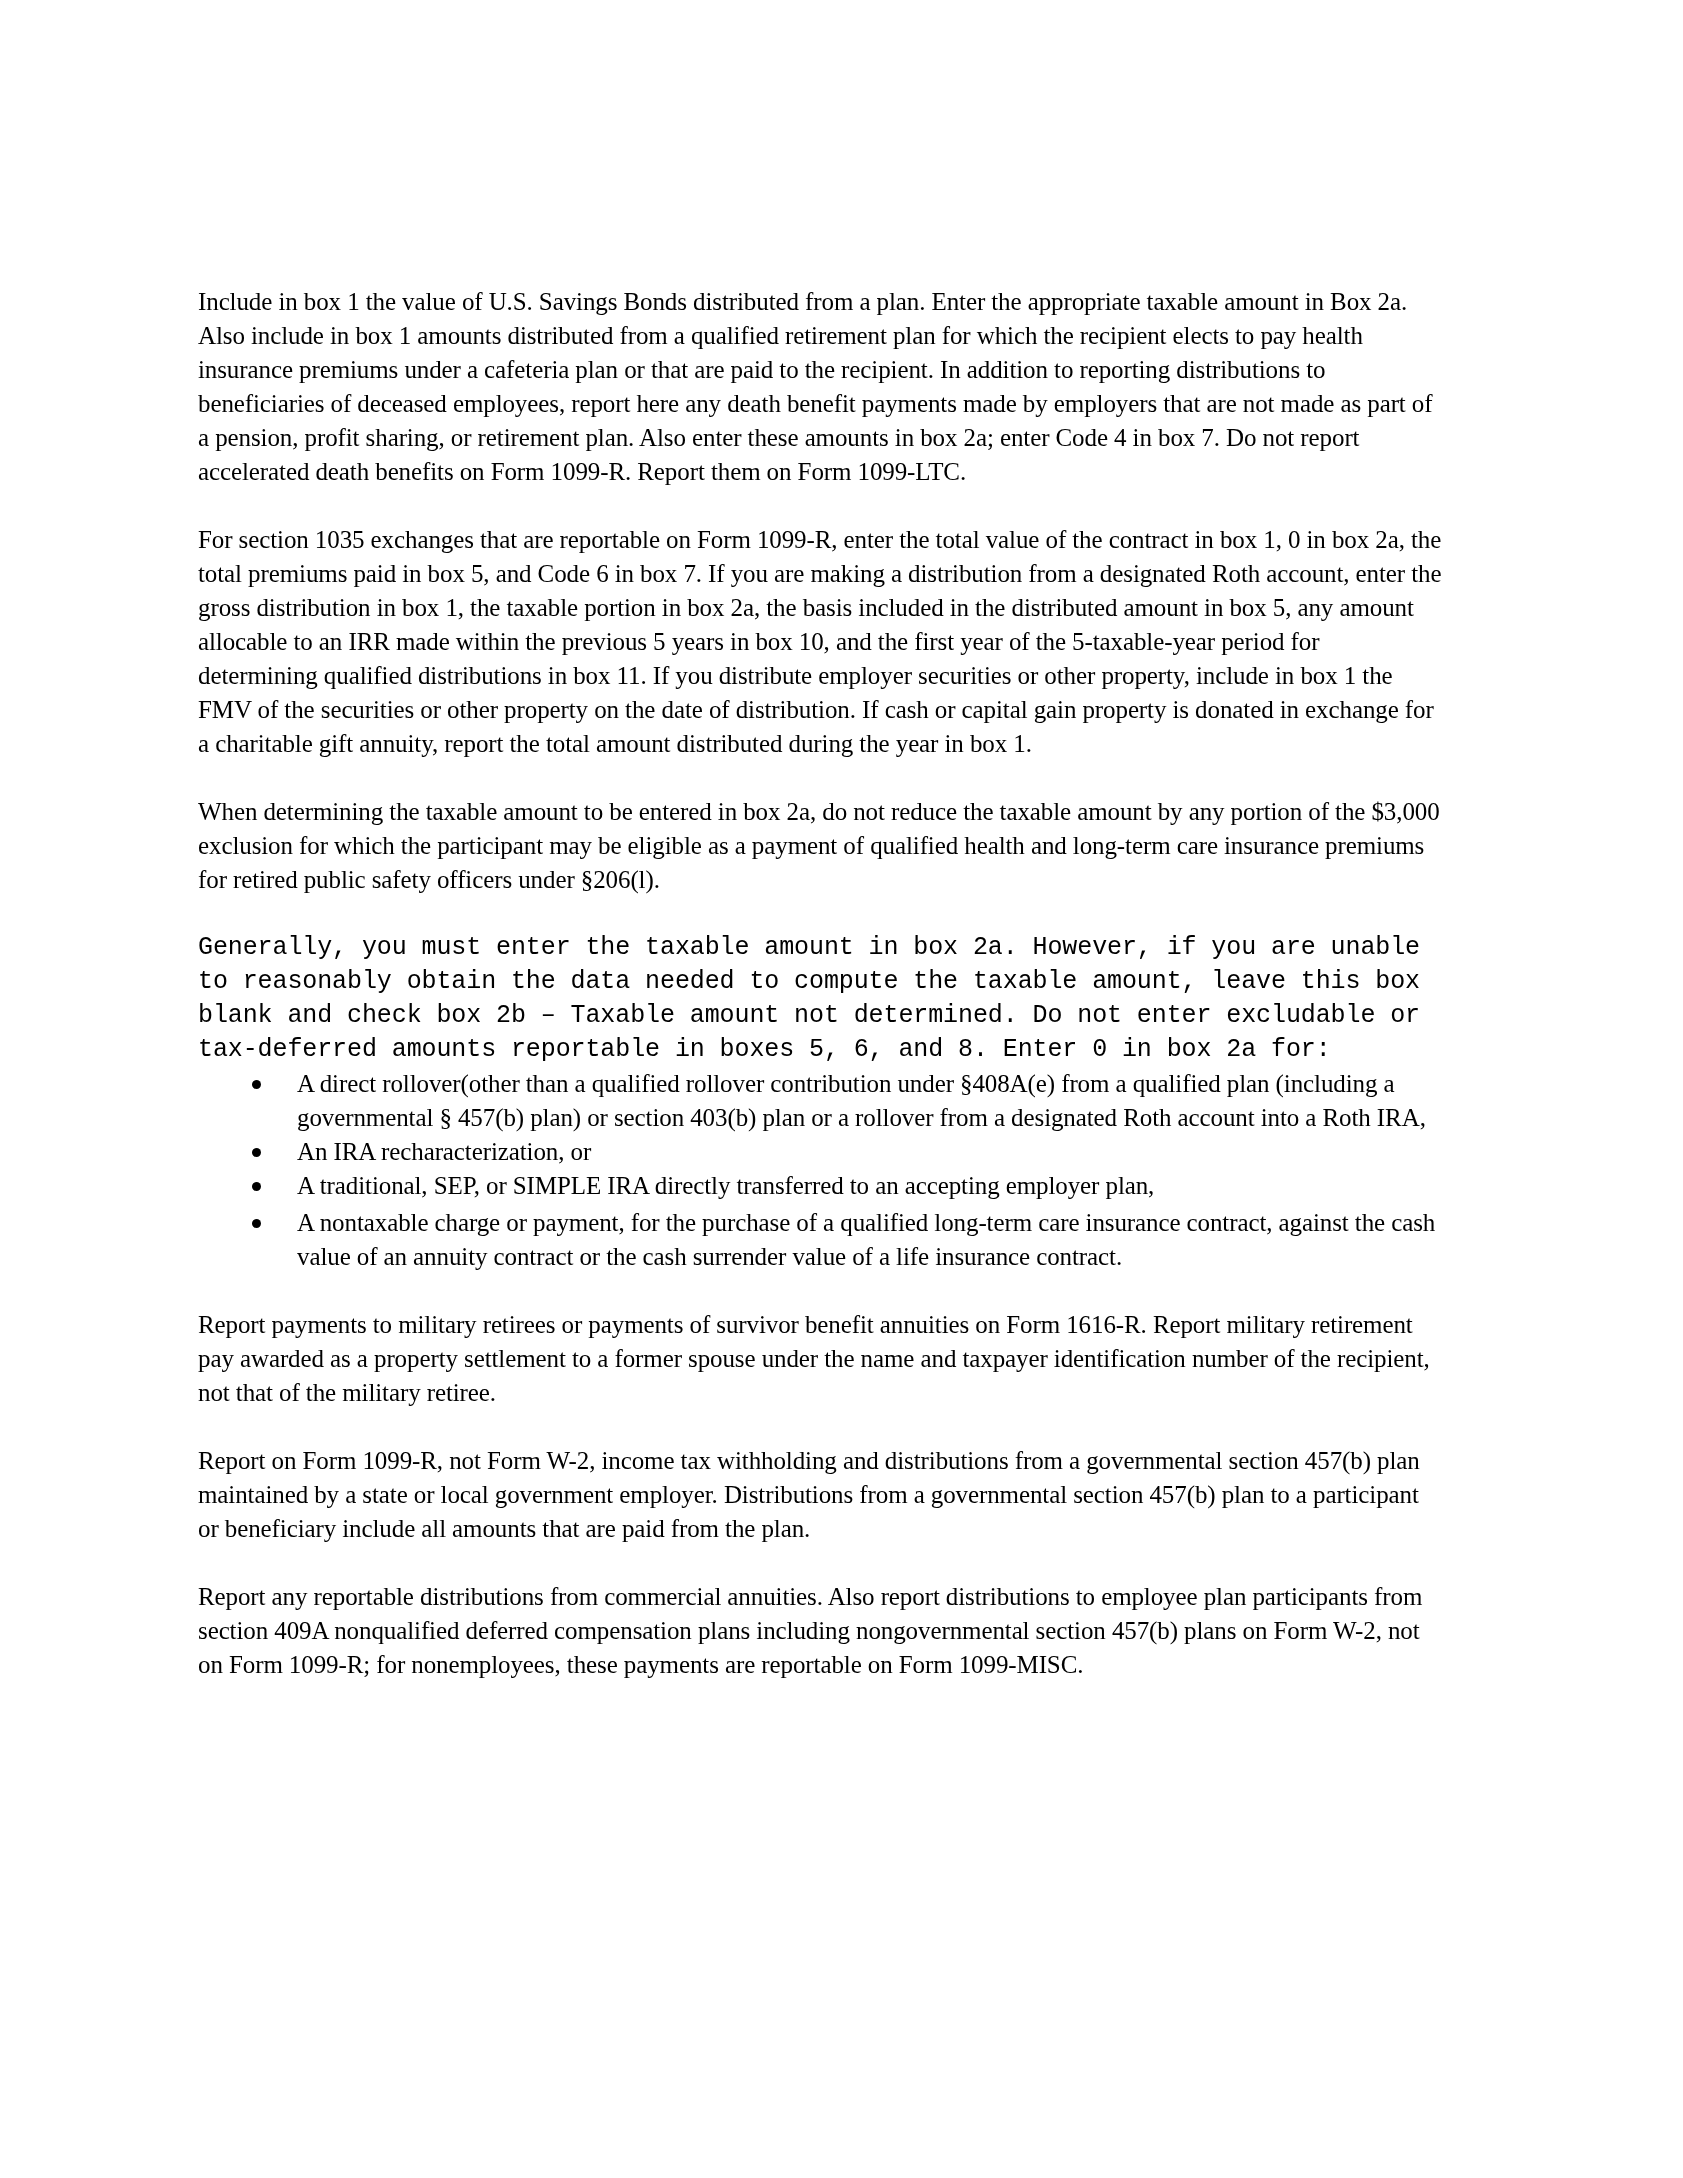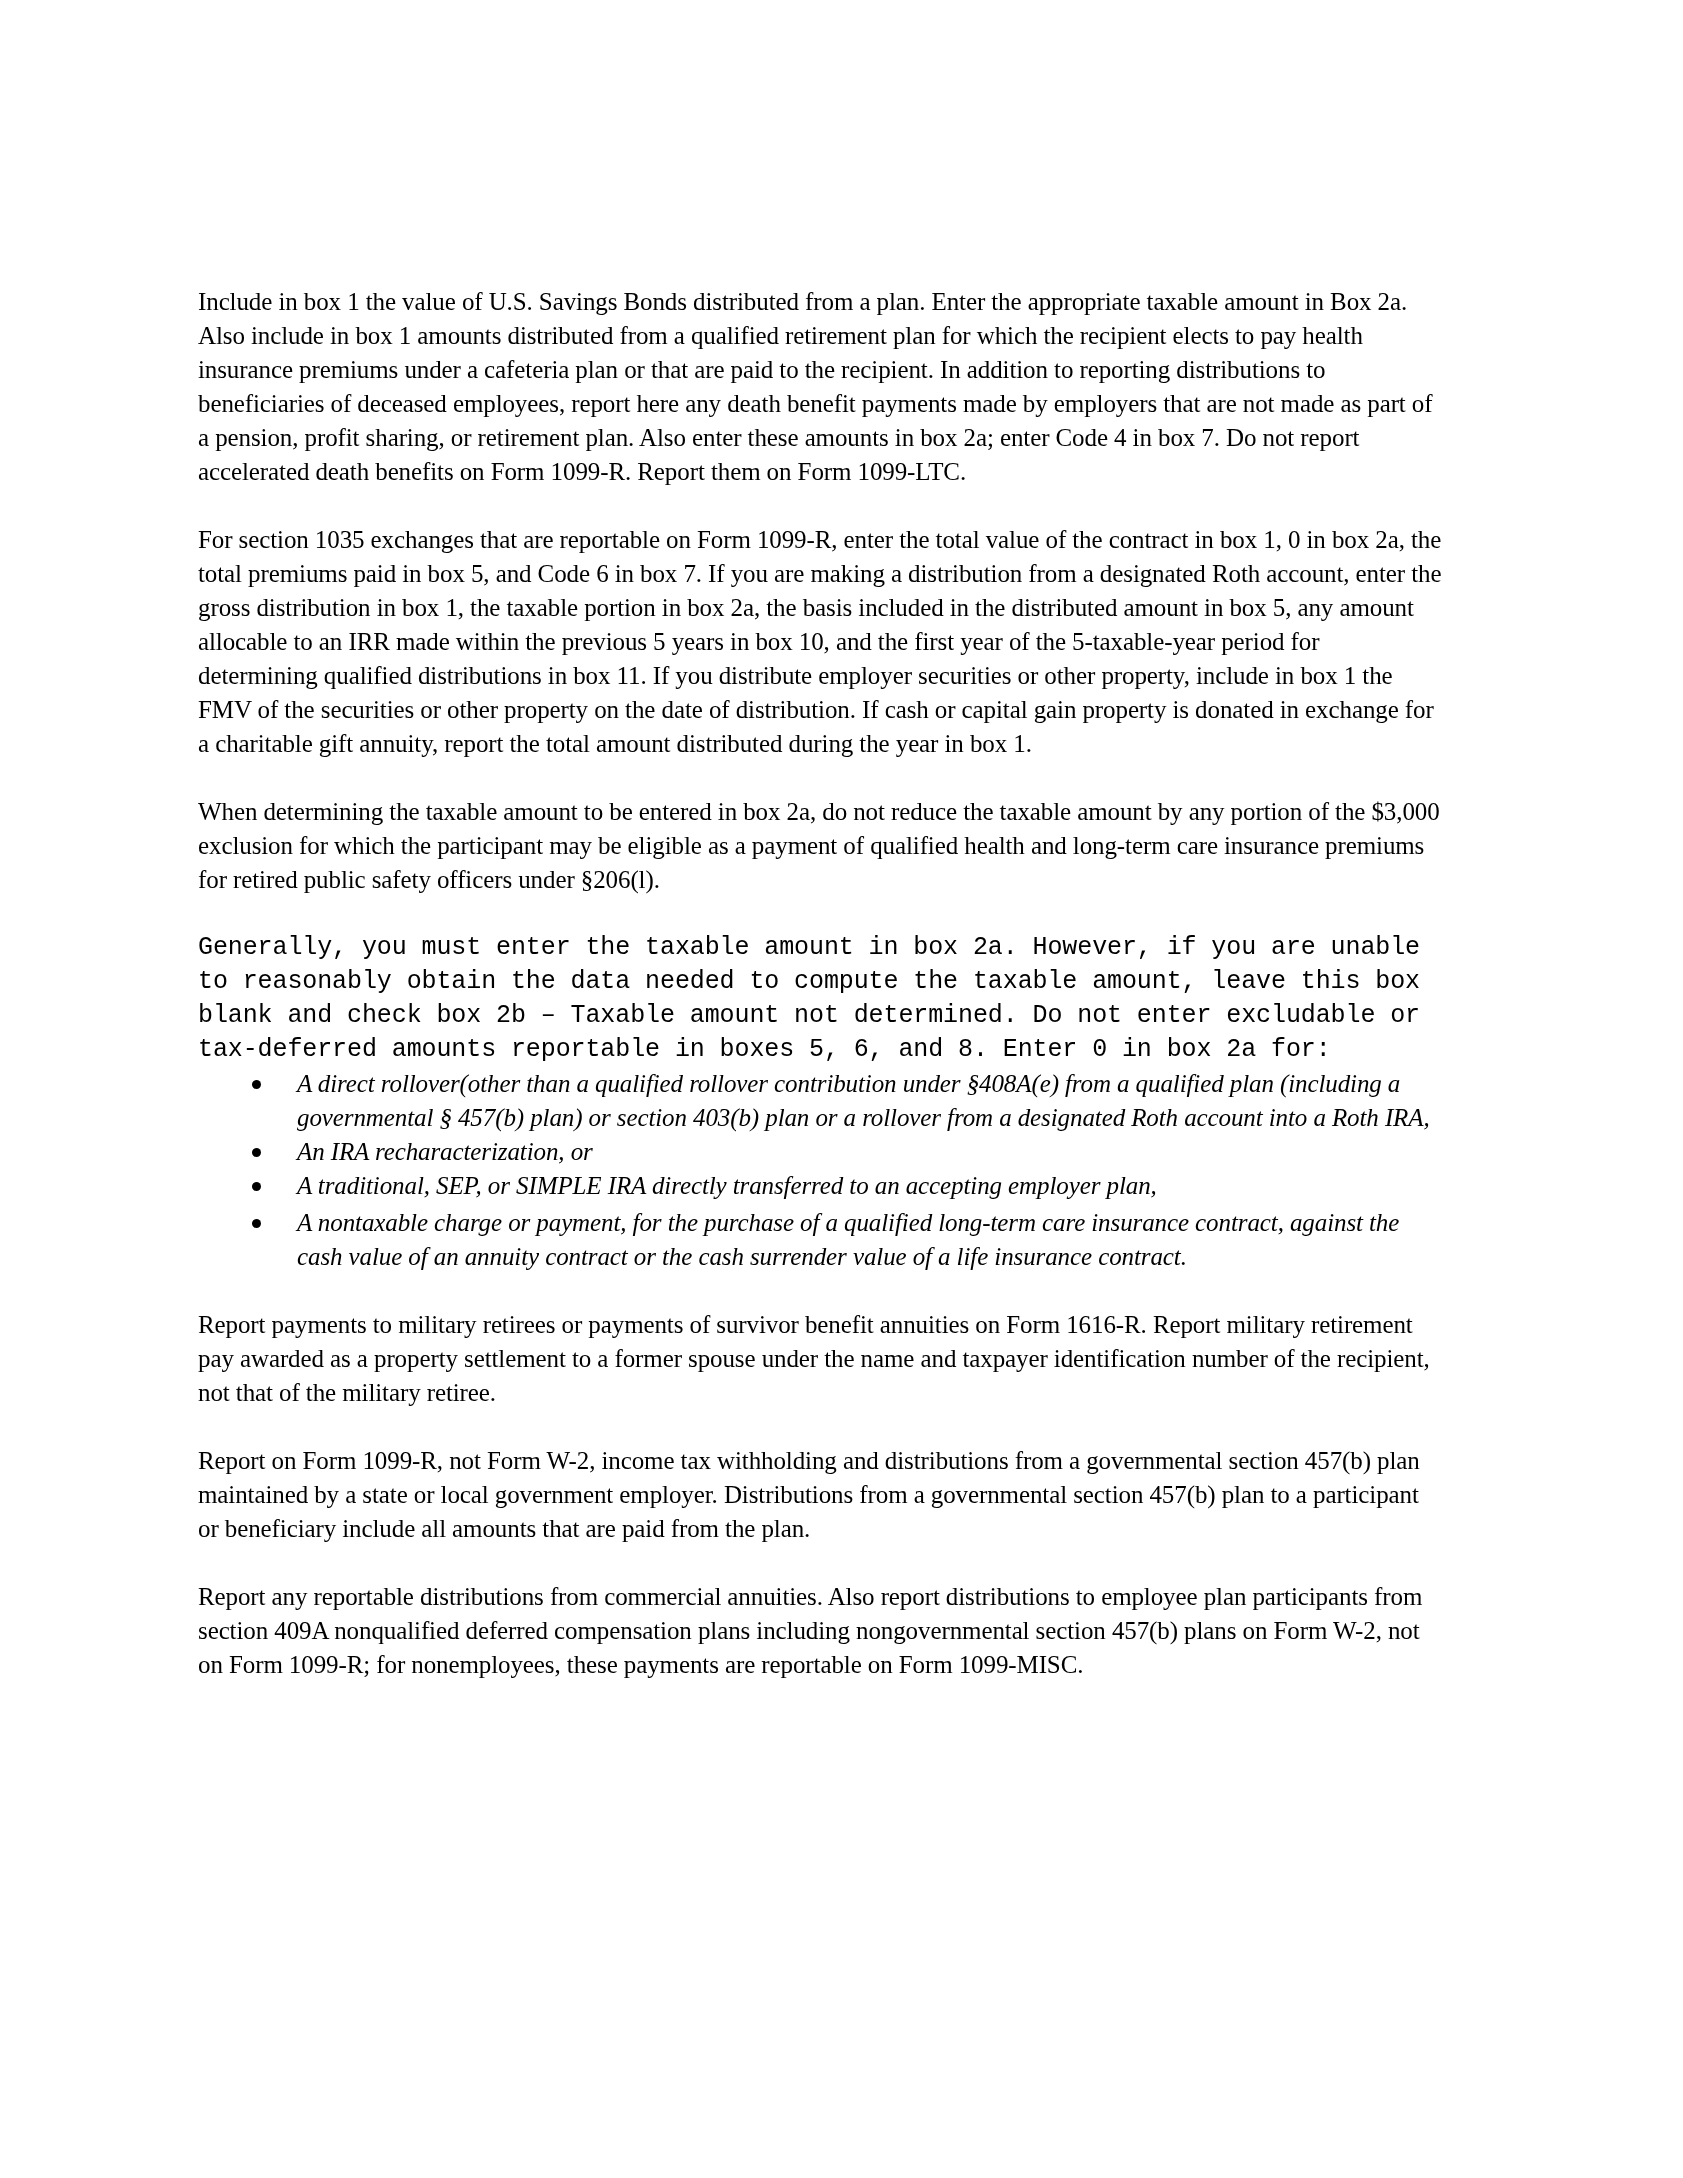--- a/index.html
+++ b/index.html
@@ -29,21 +29,20 @@
       margin: 0 0 34px 0;
     }
     .para.tight {
       margin-bottom: 0;
       font-family: Liberation Mono, monospace;
     }
     ul.bullets {
       list-style: none;
       margin: 0 0 34px 0;
       padding: 0;
-      font-style: italic;
     }
     ul.bullets li {
       position: relative;
       padding-left: 99px;
       margin: 0;
     }
     ul.bullets li.extra-gap {
       margin-top: 3px;
     }
     ul.bullets li .bullet-icon {

